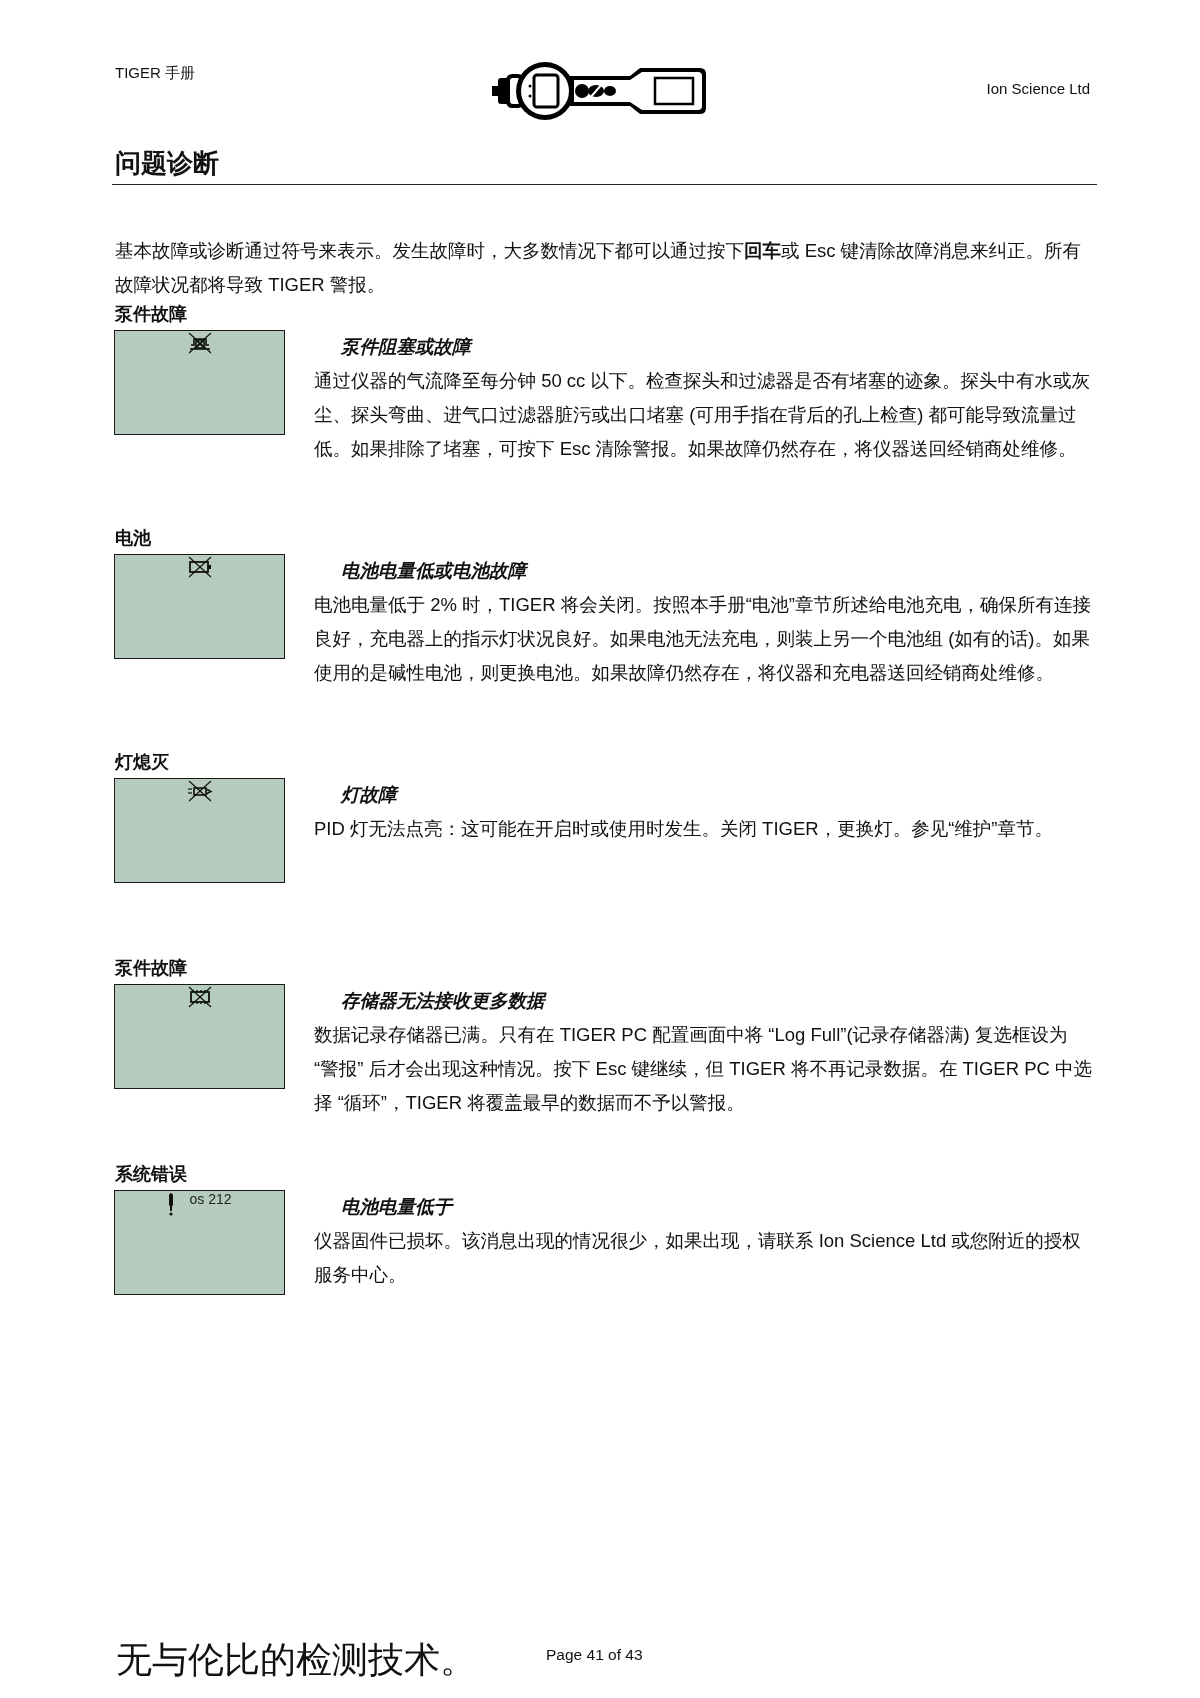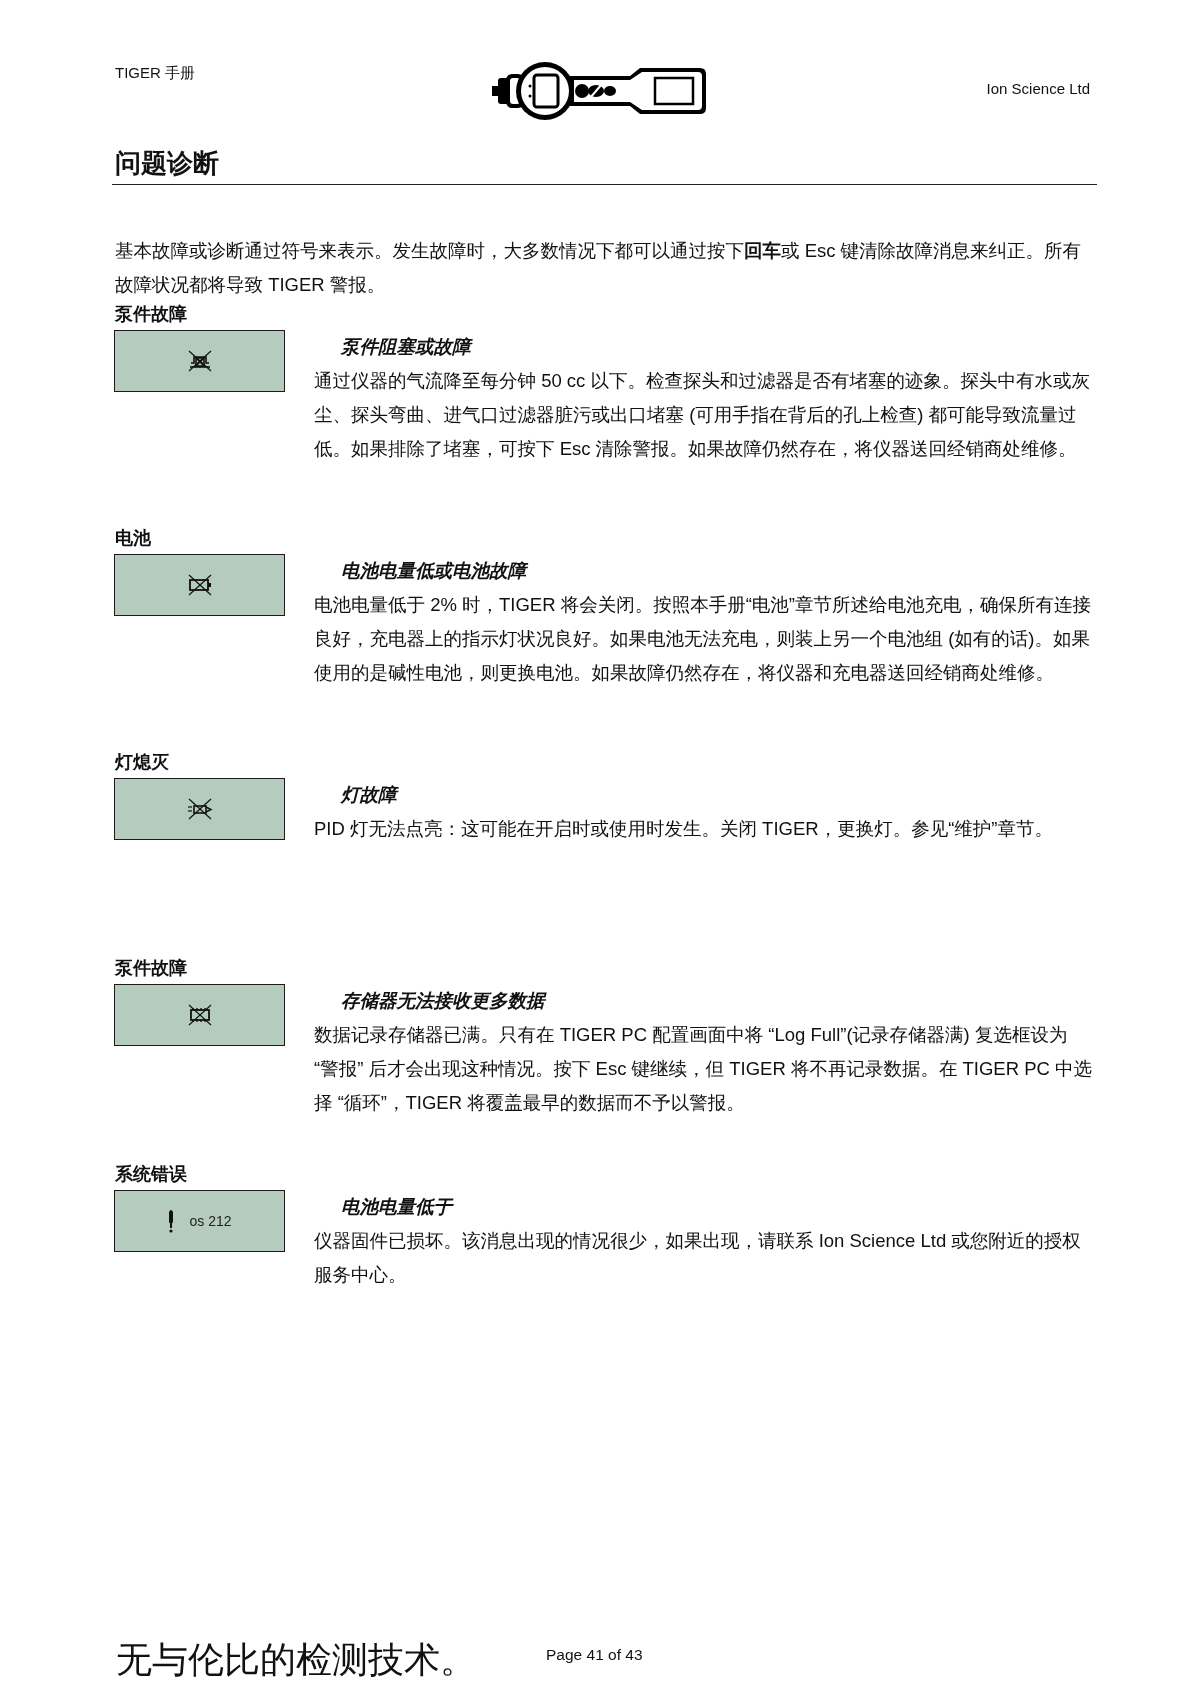--- a/index.html
+++ b/index.html
@@ -6,21 +6,21 @@
   body { width: 1200px; height: 1698px; position: relative; font-family: "Liberation Sans", "DejaVu Sans", sans-serif; color: #111; overflow: hidden; }
   .hdr-left { position: absolute; left: 115px; top: 64px; font-size: 15px; }
   .hdr-right { position: absolute; right: 110px; top: 80px; font-size: 15px; }
   .logo { position: absolute; left: 490px; top: 60px; width: 220px; height: 62px; }
   .page-title { position: absolute; left: 115px; top: 146px; font-size: 26px; font-weight: bold; }
   .title-rule { position: absolute; left: 112px; top: 184px; width: 985px; height: 0; border-top: 1.5px solid #222; }
   .intro { position: absolute; left: 115px; top: 208px; width: 980px; font-size: 18.5px; line-height: 34px; margin-top: 26px; }
   .intro b { font-weight: bold; }
   .section { position: absolute; left: 0; width: 1200px; }
   .sec-label { position: absolute; left: 115px; top: 0; font-size: 18px; font-weight: bold; }
-  .lcd { position: absolute; left: 114px; top: 28px; width: 171px; height: 62px; background: #b5cbbd; border: 1.5px solid #1a1a1a; box-sizing: border-box; display: flex; align-items: center; justify-content: center; }
+  .lcd { position: absolute; left: 114px; top: 28px; width: 171px; height: 105px; background: #b5cbbd; border: 1.5px solid #1a1a1a; box-sizing: border-box; display: flex; align-items: flex-start; justify-content: center; }
   .lcd svg { display: block; }
   .lcd-code { font-size: 14px; margin-left: 14px; color: #222; }
   .sub-title { position: absolute; left: 314px; top: 32px; font-size: 18.5px; font-weight: bold; font-style: italic; margin-left: 27px; }
   .body-text { position: absolute; left: 314px; top: 62px; width: 780px; font-size: 18.5px; line-height: 34px; }
   .footer-slogan { position: absolute; left: 116px; top: 1636px; font-size: 36px; }
   .footer-page { position: absolute; left: 546px; top: 1646px; font-size: 15.5px; }
 </style>
 </head>
 <body>
 

